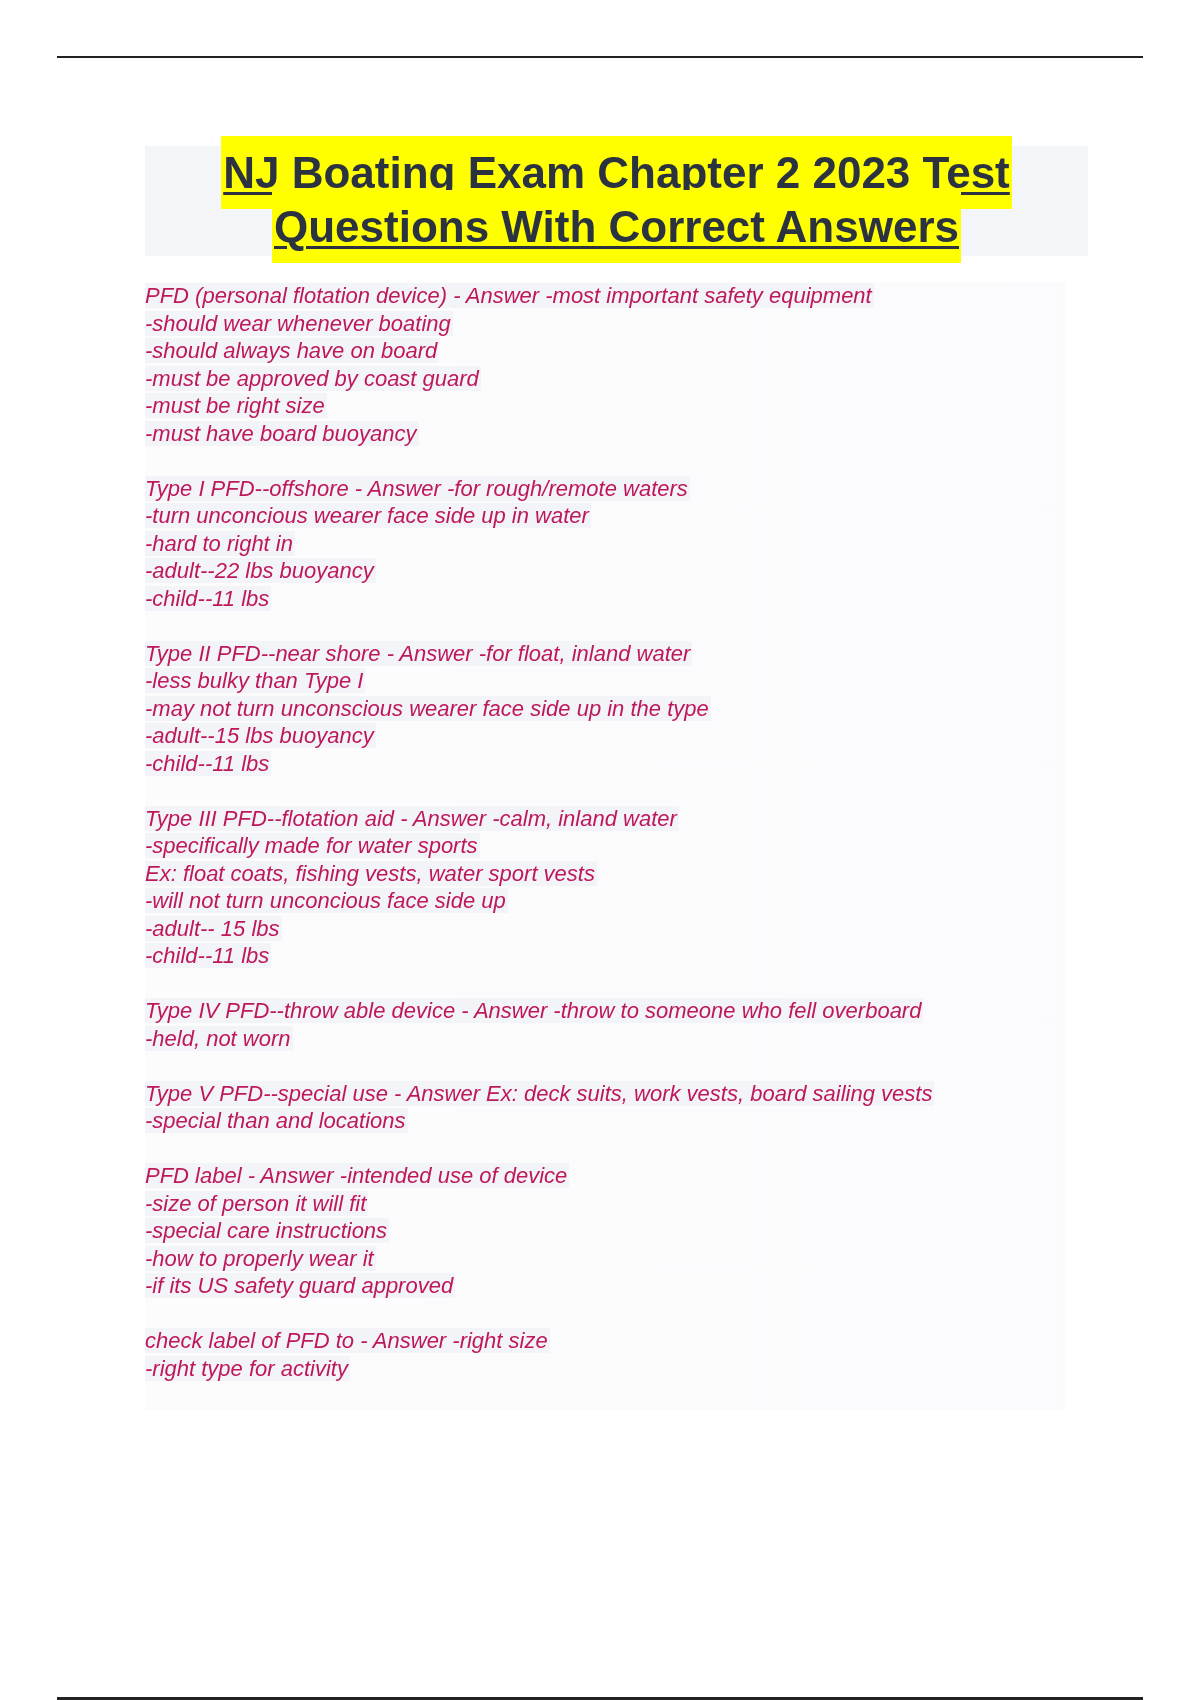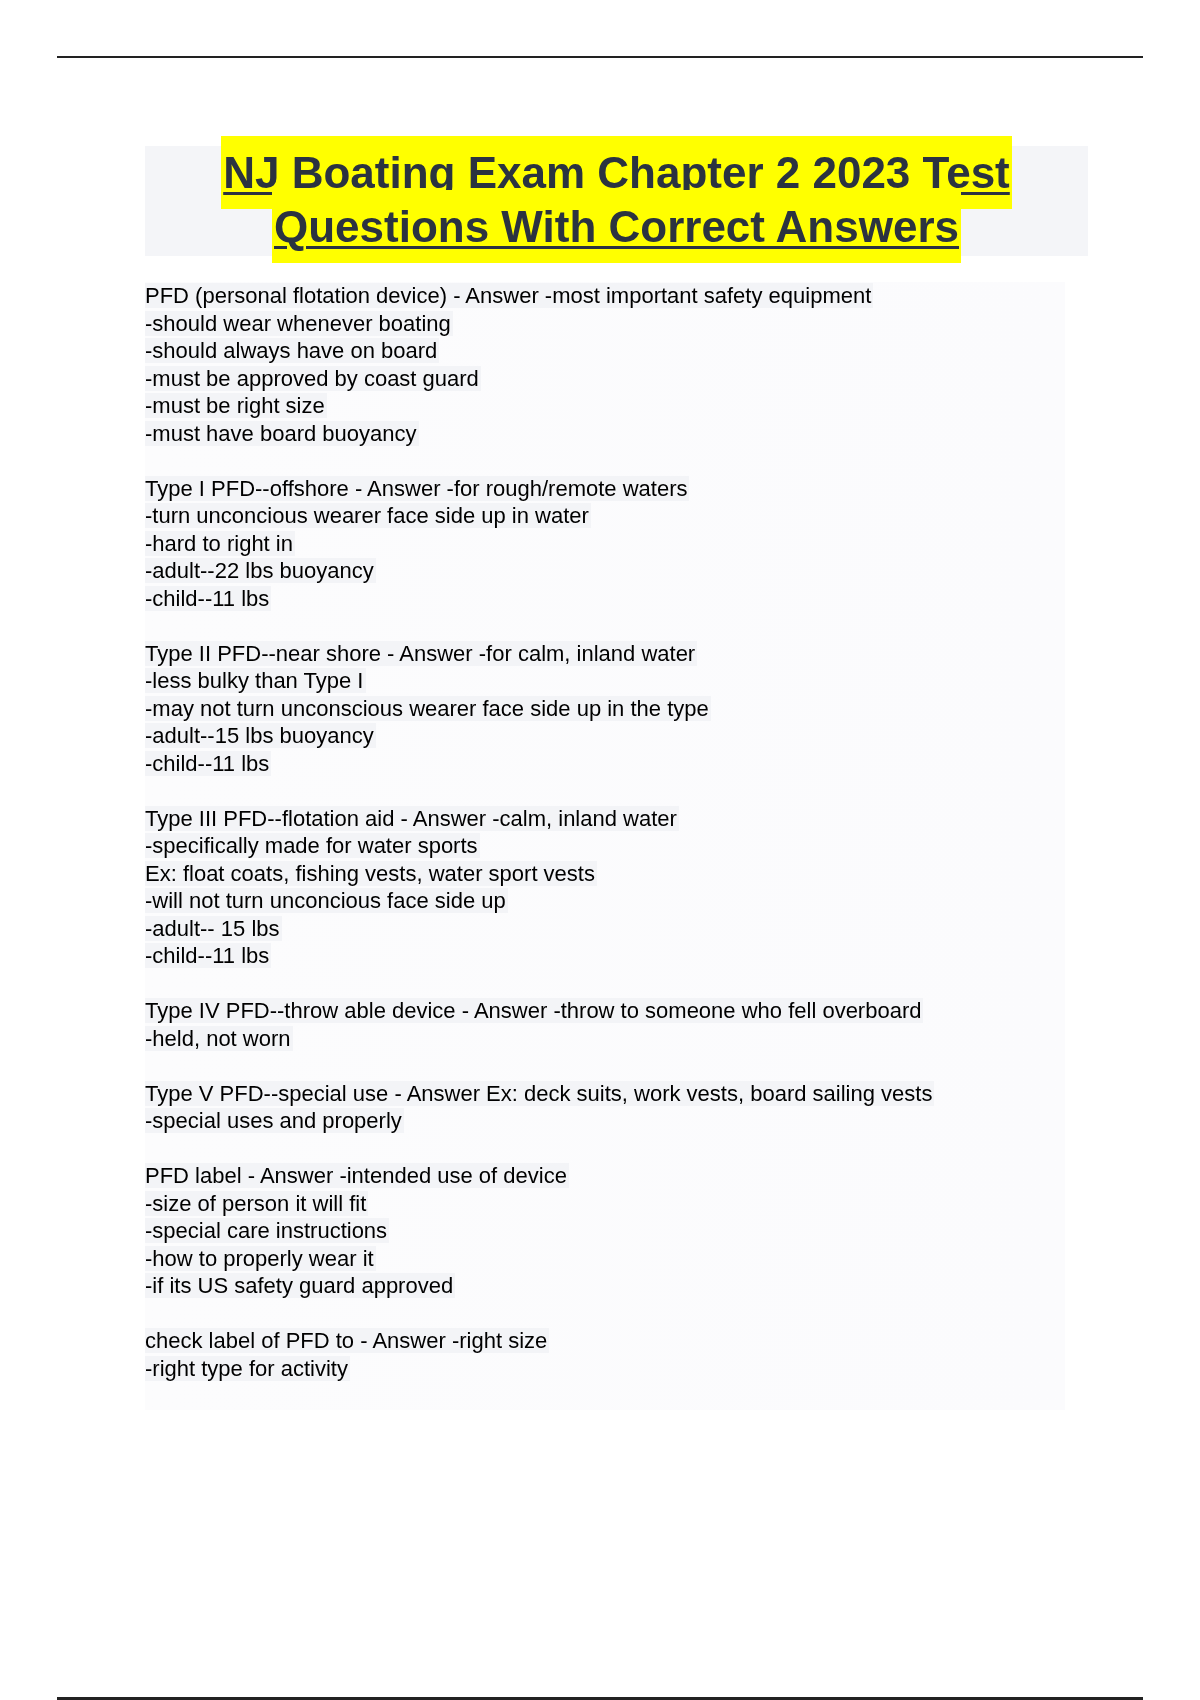--- a/index.html
+++ b/index.html
@@ -57,22 +57,23 @@
       background: linear-gradient(90deg, #fcfcfd 0%, #fbfbfd 100%);
     }
     .qa {
       margin: 0 0 27.5px 0;
     }
     .line {
       display: block;
       font-size: 22px;
       line-height: 27.5px;
       height: 27.5px;
-      color: #000000;
+      color: #be185d;
       white-space: nowrap;
+      font-style: italic;
     }
     .line span {
       background: #f3f4f7;
       padding-right: 2px;
     }
   </style>
 </head>
 <body>
 
 <div class="rule top"></div>
@@ -95,21 +96,21 @@
 
   <div class="qa">
     <div class="line"><span>Type I PFD--offshore - Answer -for rough/remote waters</span></div>
     <div class="line"><span>-turn unconcious wearer face side up in water</span></div>
     <div class="line"><span>-hard to right in</span></div>
     <div class="line"><span>-adult--22 lbs buoyancy</span></div>
     <div class="line"><span>-child--11 lbs</span></div>
   </div>
 
   <div class="qa">
-    <div class="line"><span>Type II PFD--near shore - Answer -for calm, inland water</span></div>
+    <div class="line"><span>Type II PFD--near shore - Answer -for float, inland water</span></div>
     <div class="line"><span>-less bulky than Type I</span></div>
     <div class="line"><span>-may not turn unconscious wearer face side up in the type</span></div>
     <div class="line"><span>-adult--15 lbs buoyancy</span></div>
     <div class="line"><span>-child--11 lbs</span></div>
   </div>
 
   <div class="qa">
     <div class="line"><span>Type III PFD--flotation aid - Answer -calm, inland water</span></div>
     <div class="line"><span>-specifically made for water sports</span></div>
     <div class="line"><span>Ex: float coats, fishing vests, water sport vests</span></div>
@@ -118,21 +119,21 @@
     <div class="line"><span>-child--11 lbs</span></div>
   </div>
 
   <div class="qa">
     <div class="line"><span>Type IV PFD--throw able device - Answer -throw to someone who fell overboard</span></div>
     <div class="line"><span>-held, not worn</span></div>
   </div>
 
   <div class="qa">
     <div class="line"><span>Type V PFD--special use - Answer Ex: deck suits, work vests, board sailing vests</span></div>
-    <div class="line"><span>-special uses and properly</span></div>
+    <div class="line"><span>-special than and locations</span></div>
   </div>
 
   <div class="qa">
     <div class="line"><span>PFD label - Answer -intended use of device</span></div>
     <div class="line"><span>-size of person it will fit</span></div>
     <div class="line"><span>-special care instructions</span></div>
     <div class="line"><span>-how to properly wear it</span></div>
     <div class="line"><span>-if its US safety guard approved</span></div>
   </div>
 

